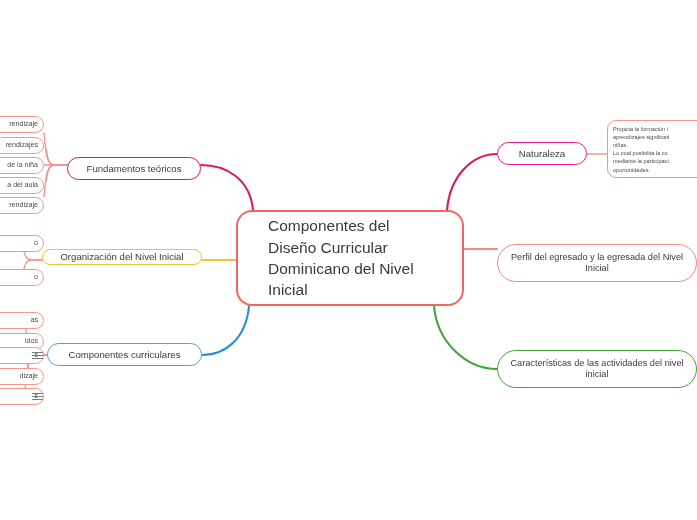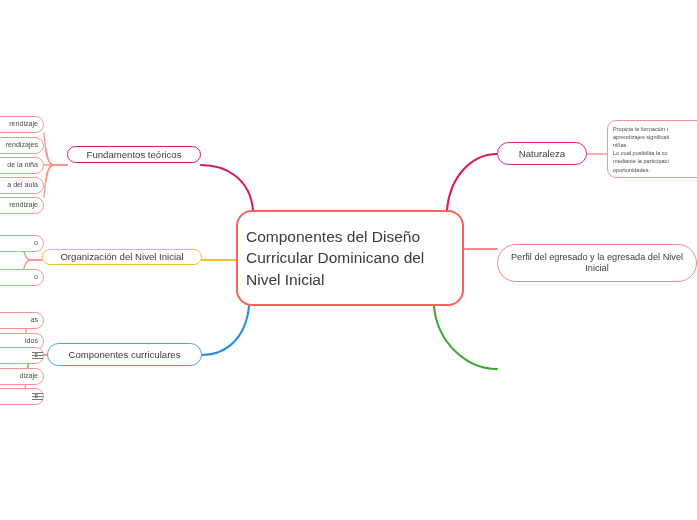--- a/index.html
+++ b/index.html
@@ -45,38 +45,38 @@
   #root-node {
     left: 236px;
     top: 210px;
     width: 228px;
     height: 96px;
     border-width: 2px;
     border-color: #f4645a;
     border-radius: 16px;
     justify-content: flex-start;
     text-align: left;
-    padding: 0 8px;
+    padding: 0 30px;
     font-size: 15.5px;
     color: #3a3a3a;
     line-height: 1.38;
   }
 
   
   .branch {
     border-width: 1.6px;
     border-radius: 22px;
     font-size: 9.6px;
     padding: 0 10px;
   }
   #branch-fundamentos {
     left: 67px;
-    top: 146px;
+    top: 157px;
     width: 134px;
-    height: 17px;
+    height: 23px;
     border-color: #d81b60;
     border-radius: 14px;
     font-size: 9.6px;
   }
   #branch-organizacion {
     left: 42px;
     top: 249px;
     width: 160px;
     height: 16px;
     border-color: #f2c230;
@@ -215,20 +215,21 @@
   <div class="node branch" id="branch-fundamentos">Fundamentos teóricos</div>
 
   <div class="node branch" id="branch-organizacion">Organización del Nivel Inicial</div>
 
   <div class="node branch" id="branch-componentes">Componentes curriculares</div>
 
   <div class="node branch" id="branch-naturaleza">Naturaleza</div>
 
   <div class="node branch" id="branch-perfil">Perfil del egresado y la egresada del Nivel Inicial</div>
 
+  <div class="node branch" id="branch-caracteristicas">Características de las actividades del nivel inicial</div>
 
   <div class="node leaf leaf-left" style="top:116px;">rendizaje</div>
   <div class="node leaf leaf-left" style="top:137px;">rendizajes</div>
   <div class="node leaf leaf-left" style="top:157px;">de la niña</div>
   <div class="node leaf leaf-left" style="top:177px;">a del aula</div>
   <div class="node leaf leaf-left" style="top:197px;">rendizaje</div>
 
   <div class="node leaf leaf-left" style="top:235px;">o</div>
   <div class="node leaf leaf-left" style="top:269px;">o</div>
 

